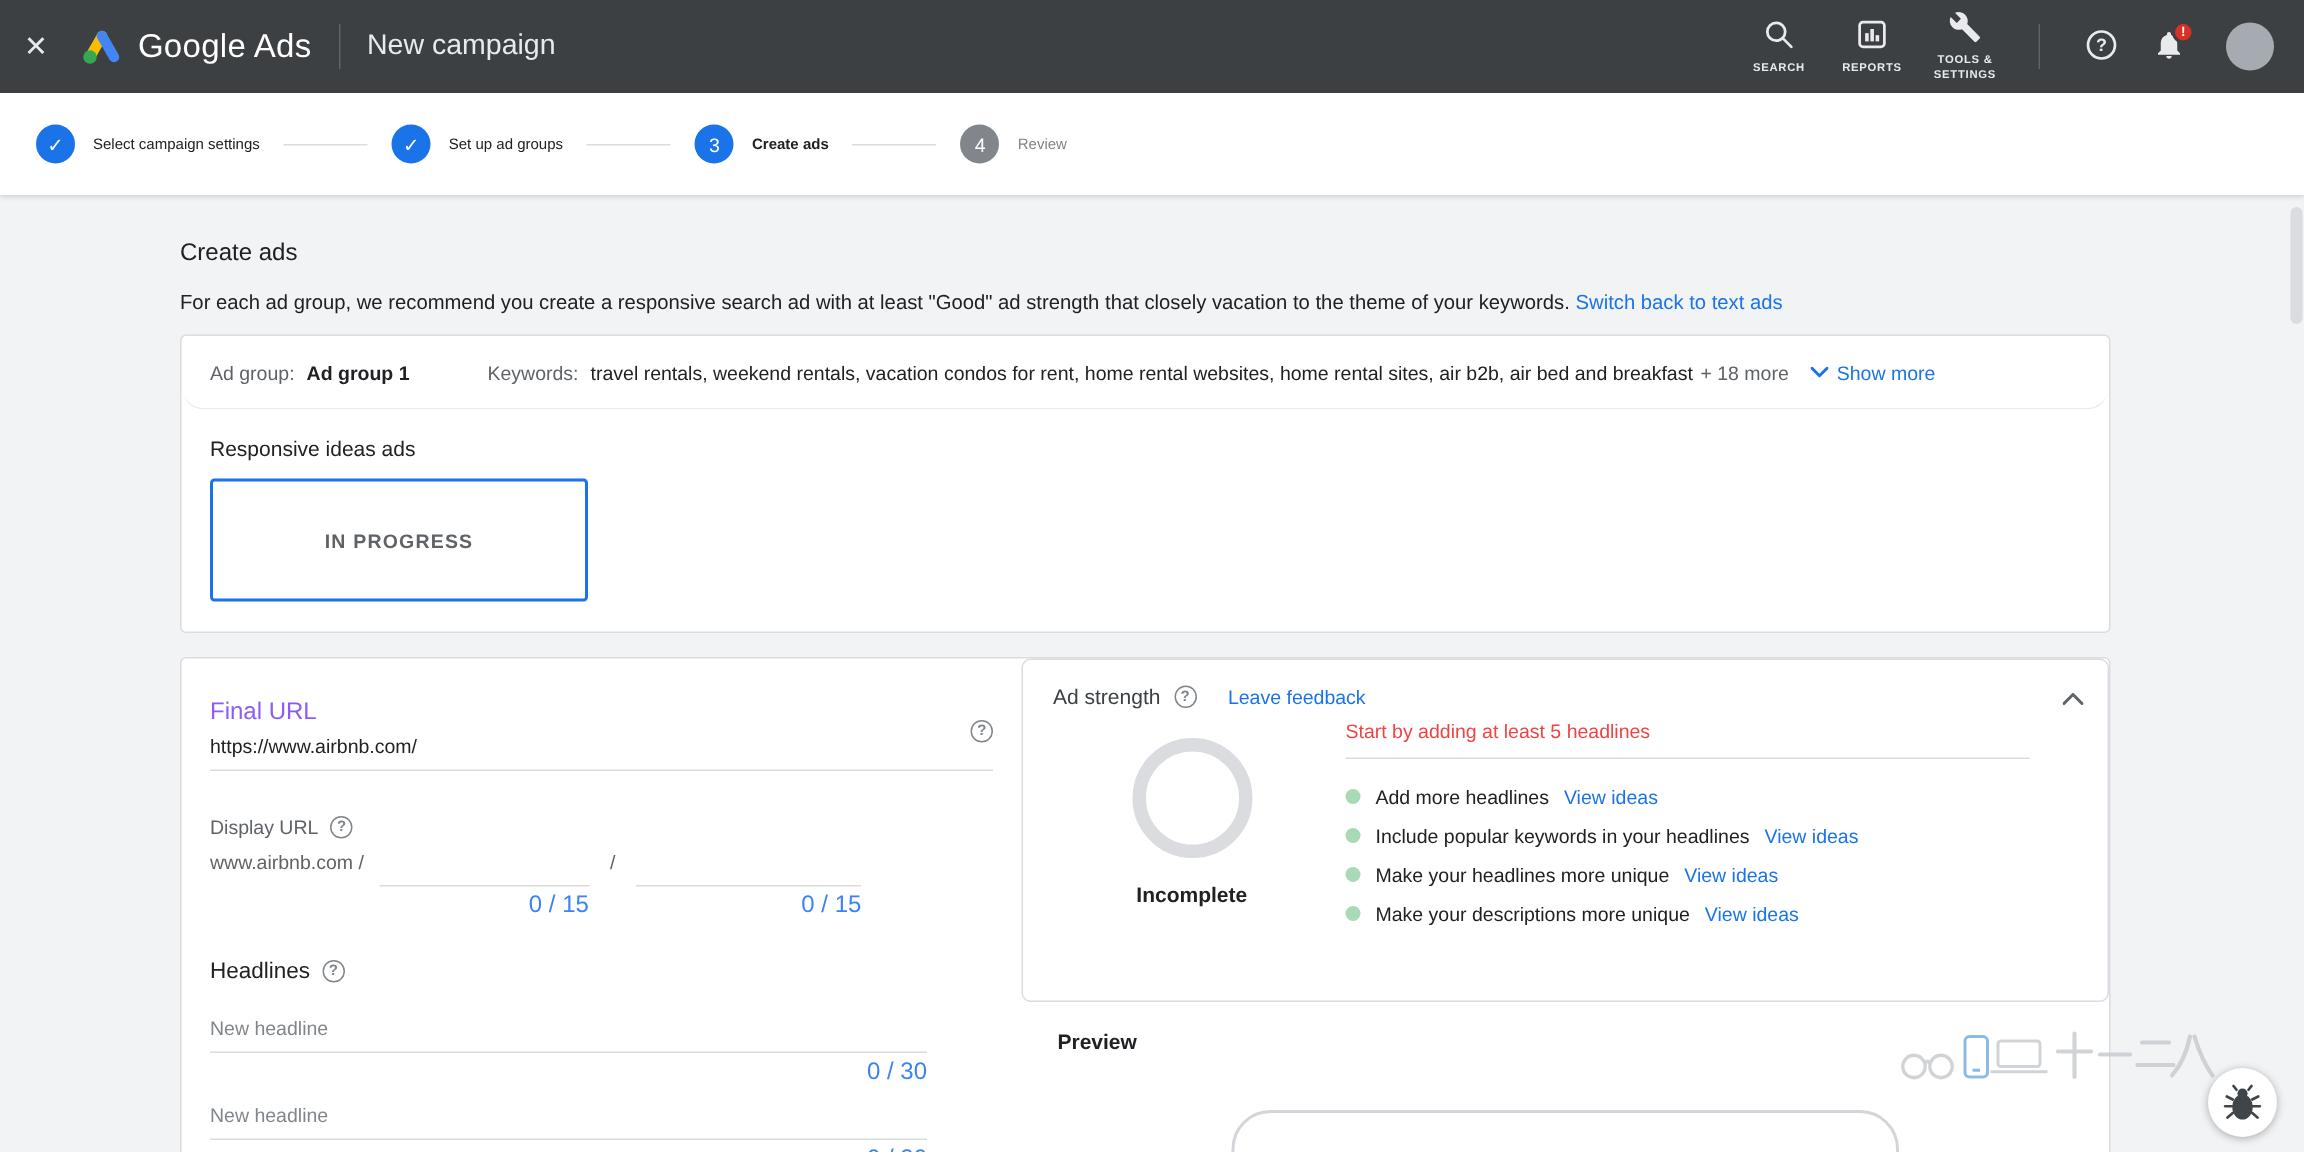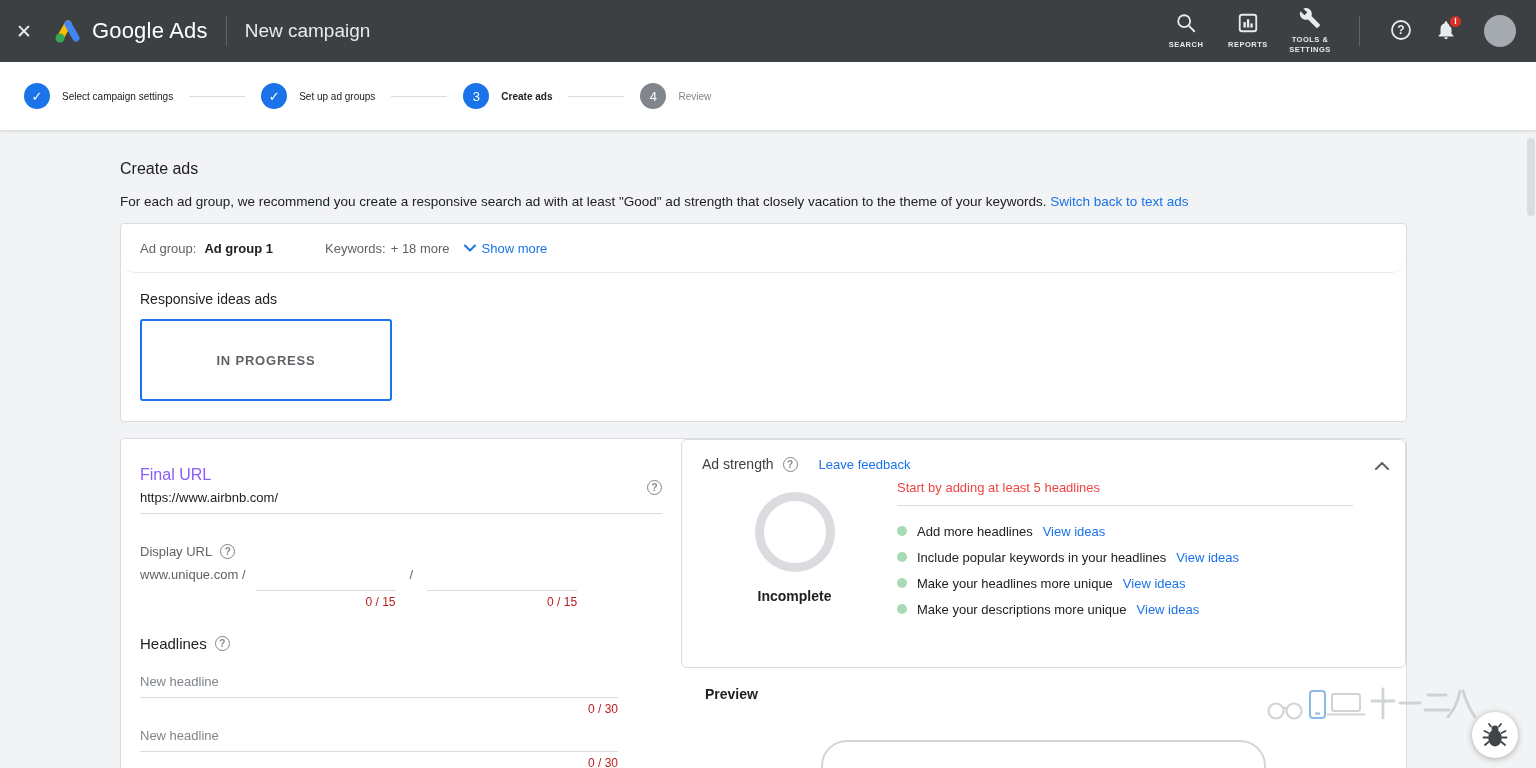--- a/index.html
+++ b/index.html
@@ -66,21 +66,21 @@
   .help-float { position:absolute; right:0; top:14px; }
   .help-icon { display:inline-flex; width:15px; height:15px; border:1.4px solid #80868b; border-radius:50%; color:#80868b; font-size:10px; align-items:center; justify-content:center; font-weight:600; cursor:pointer; background:none; flex:none; }
 
   .display-section { margin-top:30px; }
   .section-sub { display:flex; align-items:center; gap:8px; font-size:13px; color:#5f6368; }
   .display-row { display:flex; align-items:flex-start; font-size:13px; color:#5f6368; margin-top:2px; }
   .display-base { line-height:27px; }
   .path-wrap { width:140px; margin-left:10px; display:flex; flex-direction:column; }
   .path-wrap.second { width:150px; margin-left:0; }
   .slash { line-height:27px; padding:0 14px; }
-  .counter { font-size:12px; color:#b91c1c; text-align:right; margin-top:4px; }
+  .counter { font-size:16px; color:#3b82f6; text-align:right; margin-top:4px; }
 
   .headlines-section { margin-top:26px; }
   .section-title { font-size:15px; font-weight:500; color:#202124; display:flex; align-items:center; gap:8px; }
   .headline-row { width:478px; margin-top:6px; }
   .headline-row.first { margin-top:16px; }
 
   
   .strength-card { background:#fff; border:1px solid #dadce0; border-radius:6px; min-height:229px; position:relative; padding:16px 20px 18px; }
   .strength-head { display:flex; align-items:center; gap:9px; font-size:14px; color:#3c4043; }
   .feedback { margin-left:12px; font-size:13px; background:none; border:none; font-family:inherit; }
@@ -203,20 +203,21 @@
     <p class="desc">
       <span>For each ad group, we recommend you create a responsive search ad with at least "Good" ad strength that closely vacation to the theme of your keywords.</span>
       <span class="link">Switch back to text ads</span>
     </p>
 
     <section class="card card1">
       <div class="adgroup-bar">
         <span class="muted">Ad group:</span>
         <span class="adgroup-name">Ad group 1</span>
         <span class="muted kw-label">Keywords:</span>
+        <span class="kw-text">travel rentals, weekend rentals, vacation condos for rent, home rental websites, home rental sites, air b2b, air bed and breakfast</span>
         <span class="muted more">+ 18 more</span>
         <button class="showmore">
           <svg width="12" height="8" viewBox="0 0 12 8">
             <path d="M1 1.5 L6 6.5 L11 1.5" fill="none" stroke="#1a73e8" stroke-width="2" stroke-linecap="round" stroke-linejoin="round"></path>
           </svg>
           <span>Show more</span>
         </button>
       </div>
       <div class="card1-body">
         <div class="rsa-label">Responsive ideas ads</div>
@@ -234,21 +235,21 @@
           <input class="input" type="text" value="https://www.airbnb.com/" style="">
           <span class="help-float help-icon">?</span>
         </div>
 
         <div class="display-section">
           <div class="section-sub">
             <span>Display URL</span>
             <span class="help-icon">?</span>
           </div>
           <div class="display-row">
-            <span class="display-base">www.unique.com /</span>
+            <span class="display-base">www.airbnb.com /</span>
             <div class="path-wrap">
               <input class="input" type="text" style="">
               <div class="counter">0 / 15</div>
             </div>
             <span class="slash">/</span>
             <div class="path-wrap second">
               <input class="input" type="text" style="">
               <div class="counter">0 / 15</div>
             </div>
           </div>

